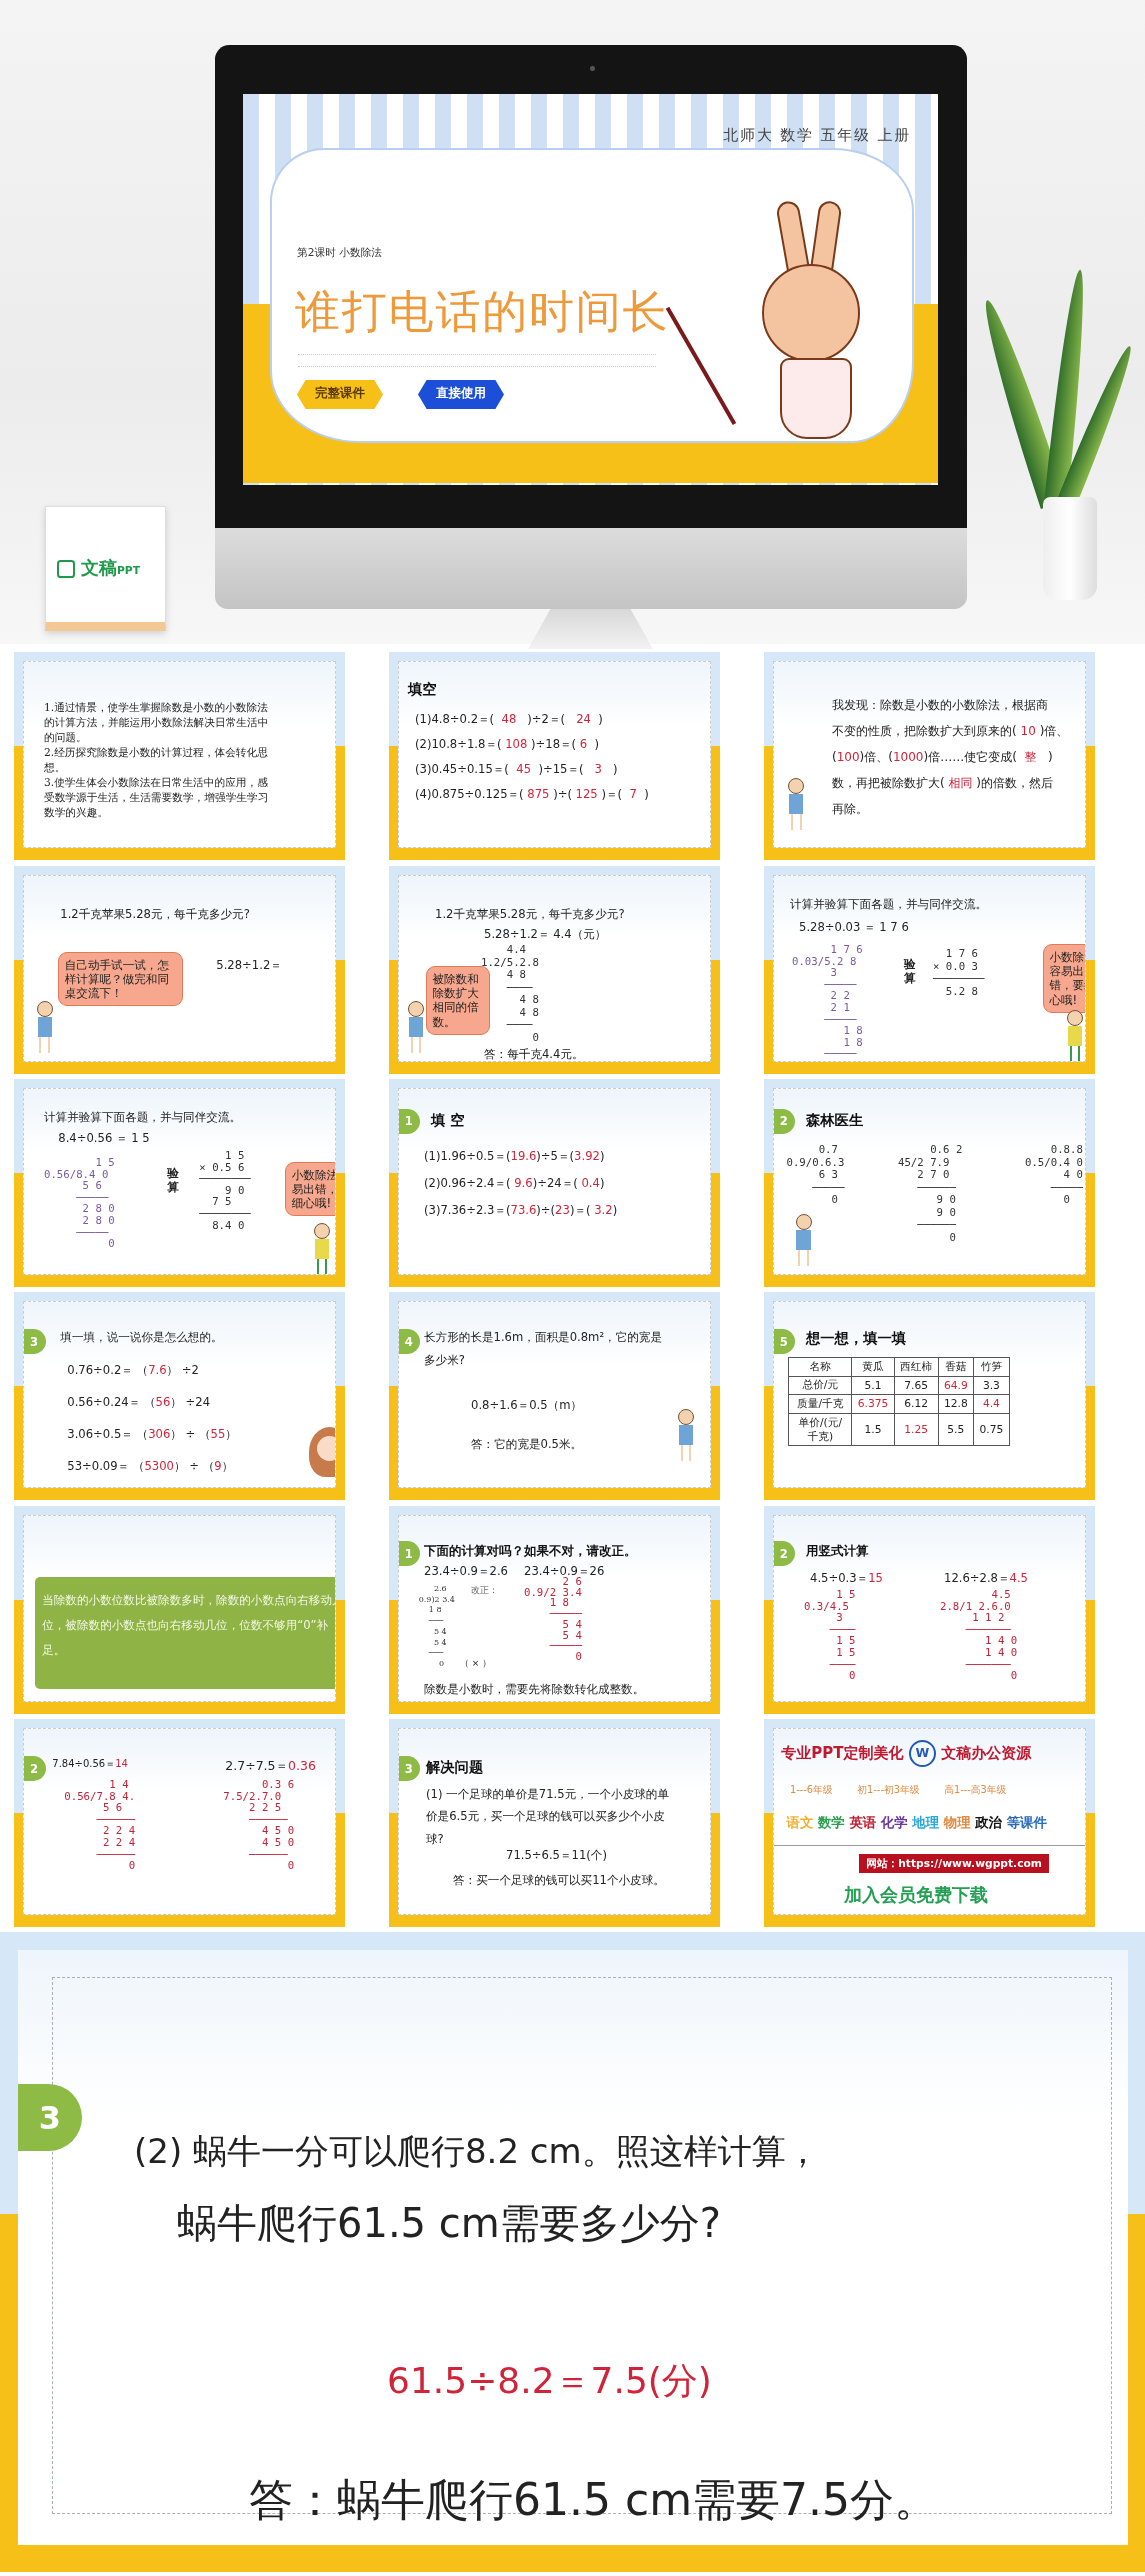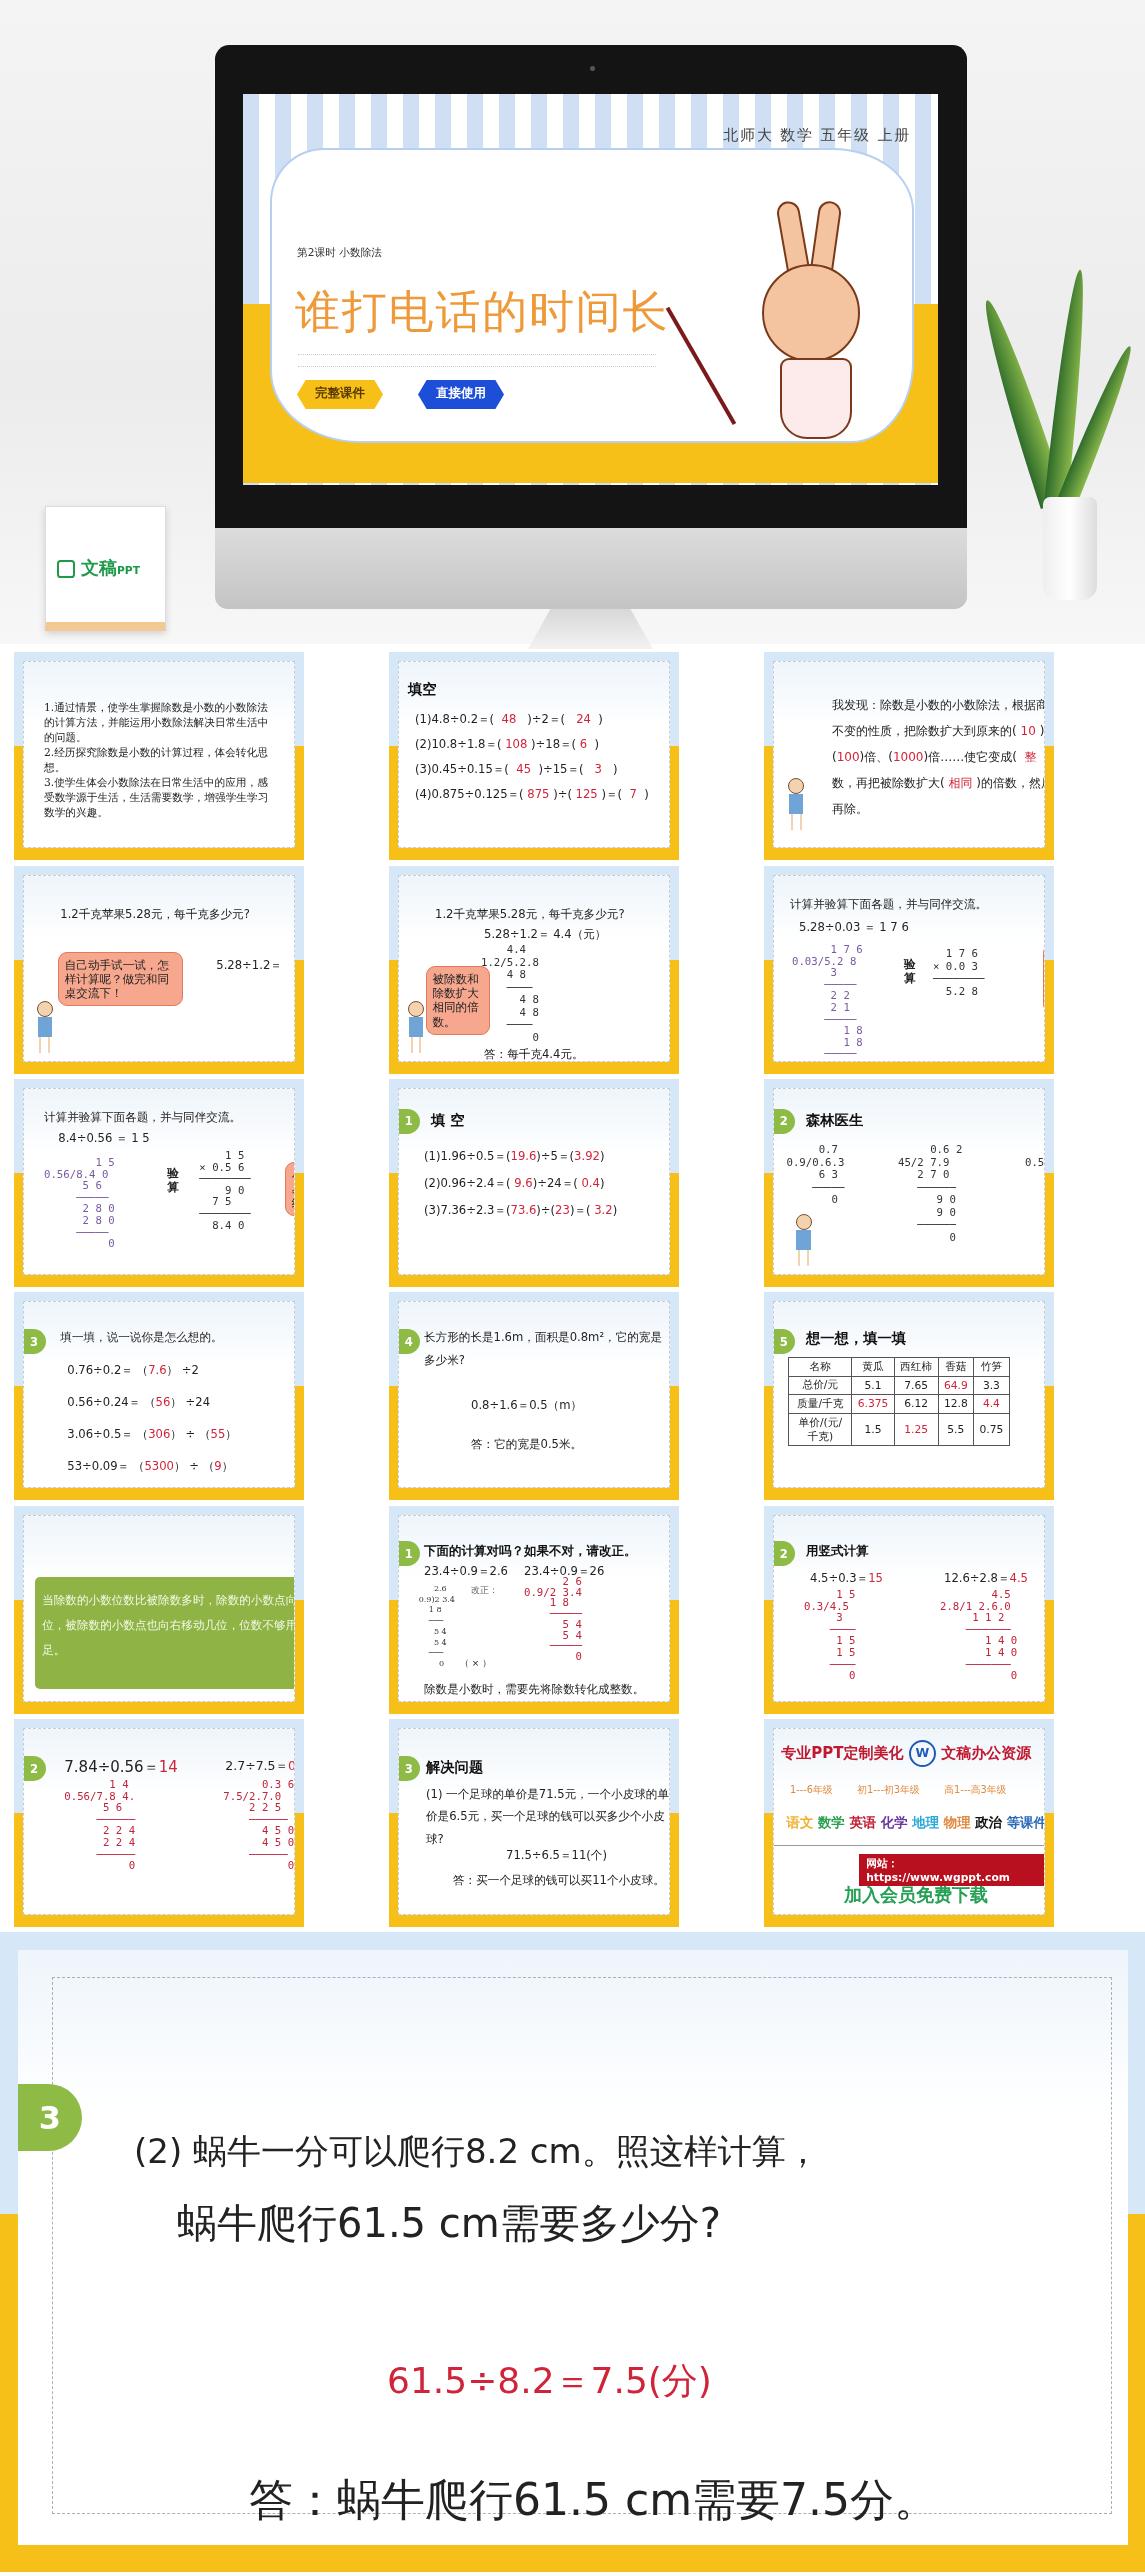--- a/index.html
+++ b/index.html
@@ -27,21 +27,21 @@
   .bunny-ear2{left:52px;transform:rotate(8deg)}
   .bunny-body{position:absolute;left:18px;top:157px;width:72px;height:81px;background:#fdeaea;border:2.7px solid #7a3a1a;border-radius:9px 9px 27px 27px}
   .pointer{position:absolute;left:-63px;top:98px;width:3.6px;height:134px;background:#7a1a1a;transform:rotate(-30deg)}
   .calendar{position:absolute;left:45px;top:506px;width:121px;height:125px;background:#fff;border:0.9px solid #ddd;border-bottom:9px solid #f2c994;box-shadow:0 2.7px 7.2px rgba(0,0,0,.15)}
   .cal-logo{position:absolute;left:10.7px;top:49px;font-size:18px;font-weight:bold;color:#1f9a4a}
   .cal-logo span{color:#1f9a4a;font-size:10.7px}
   .plant-pot{position:absolute;left:1043px;top:497px;width:54px;height:103px;background:linear-gradient(90deg,#eee,#fff,#ddd);border-radius:7.2px 7.2px 14.3px 14.3px}
   .leaf{position:absolute;background:linear-gradient(90deg,#2d6a2a,#8ab84a);border-radius:50% 50% 0 0/90% 90% 0 0}
 
   
-  .slide{position:absolute;width:290px;height:208px;background:linear-gradient(#d6e8f8 0,#d6e8f8 45%,#f6c018 45%);padding:9px 9px 12.5px 9px}
+  .slide{position:absolute;width:331px;height:208px;background:linear-gradient(#d6e8f8 0,#d6e8f8 45%,#f6c018 45%);padding:9px 9px 12.5px 9px}
   .slide-inner{position:relative;width:100%;height:100%;background:linear-gradient(#eef5fb,#ffffff 35%);border:0.9px dashed #c9cdd2;overflow:hidden}
   .badge{position:absolute;left:-1.8px;width:23px;height:25px;background:#8dbb45;color:#fff;font-size:11.6px;font-weight:bold;border-radius:0 12.5px 12.5px 0;display:flex;align-items:center;justify-content:center}
   .red{color:#d0243a}
   .s-h{position:absolute;font-weight:bold;font-size:14.3px;color:#111}
   .s-t{position:absolute;font-size:11.6px;line-height:1.55;color:#222;white-space:nowrap}
   .bubble{position:absolute;background:#f6a78e;border:1.8px solid #e07a5a;border-radius:9px;font-size:11.6px;line-height:1.25;padding:4.5px 5.4px;color:#222}
   .kid{position:absolute;width:19.7px;height:54px}
   .kid .head{width:16px;height:16px;border-radius:50%;background:#f3d2b0;border:1.8px solid #7a5030;margin:0 auto}
   .kid .body{width:14.3px;height:19.7px;background:#6fa4d6;margin:0 auto}
   .kid .legs{width:10.7px;height:16px;border-left:2.7px solid #f3d2b0;border-right:2.7px solid #f3d2b0;margin:0 auto}
@@ -411,21 +411,21 @@
        1 4 0
        1 4 0
     ───────
            0</div>
   </div>
 </div>
 
 <div class="slide" style="left:14.3px;top:1719px">
   <div class="slide-inner">
     <div class="badge" style="top:27px">2</div>
-    <div class="s-t" style="left:40px;top:27px;font-size:15px"><span>7.84÷0.56＝</span><span class="red">14</span></div>
+    <div class="s-t" style="left:28px;top:27px;font-size:10px"><span>7.84÷0.56＝</span><span class="red">14</span></div>
     <div class="s-t" style="left:201px;top:27px;font-size:12.5px"><span>2.7÷7.5＝</span><span class="red">0.36</span></div>
     <div class="ld redc" style="left:40px;top:50px;line-height:11.6px">       1 4
 0.56/7.8 4.
       5 6
      ──────
       2 2 4
       2 2 4
      ──────
           0</div>
     <div class="ld redc" style="left:199px;top:50px;line-height:11.6px">      0.3 6

